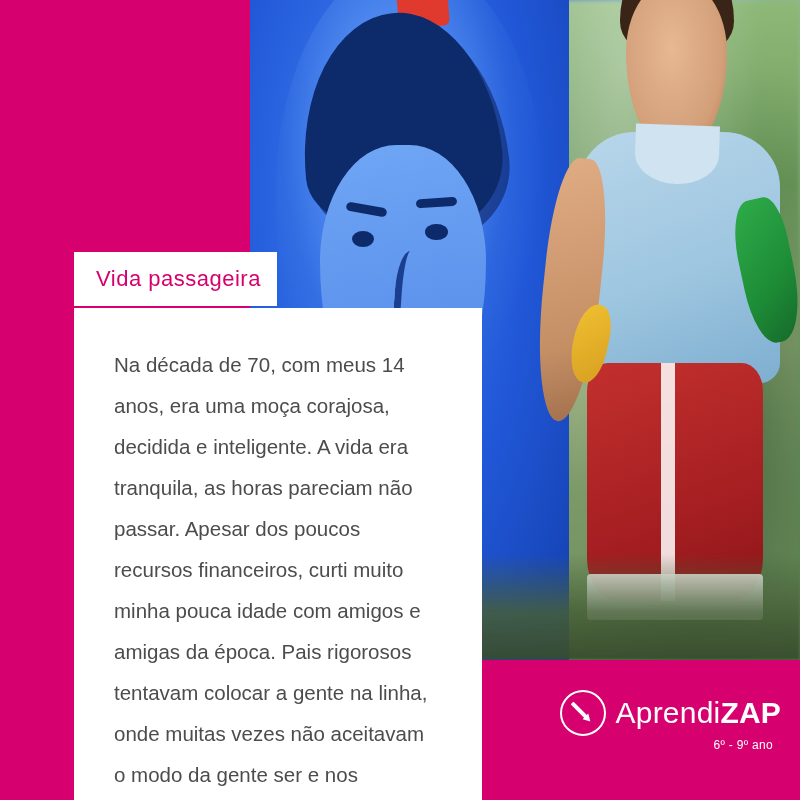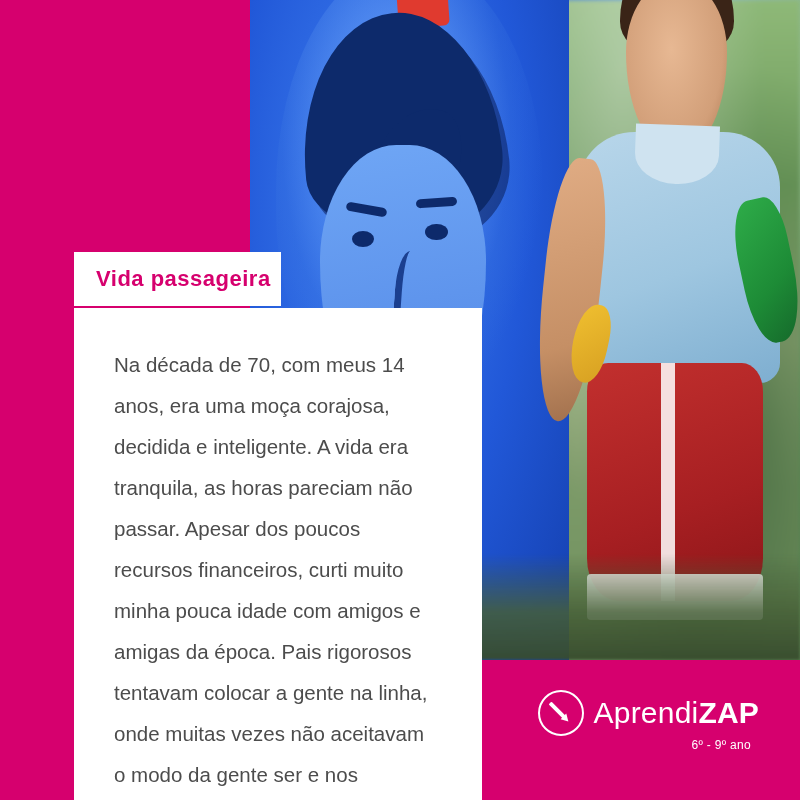--- a/index.html
+++ b/index.html
@@ -303,24 +303,24 @@
       0 -3px 0 #fff, 0 3px 0 #fff, -3px 0 0 #fff, 3px 0 0 #fff;
     font-family: "DejaVu Sans", sans-serif;
   }
 
   
   .subtitle-chip {
     position: absolute;
     left: 74px;
     top: 252px;
     background: #ffffff;
-    padding: 14px 10px 14px 22px;
+    padding: 14px 16px 14px 22px;
     color: #d6006e;
     font-size: 22px;
-    font-weight: bold;
+    font-weight: normal;
     letter-spacing: 0.5px;
     box-sizing: border-box;
     text-align: center;
   }
 
   
   .text-card {
     position: absolute;
     left: 74px;
     top: 308px;
@@ -334,21 +334,21 @@
     margin: 0;
     color: #4c4c4c;
     font-size: 20.5px;
     line-height: 41px;
     font-family: "Liberation Sans", sans-serif;
   }
 
   
   .logo {
     position: absolute;
-    right: 41px;
+    right: 19px;
     bottom: 48px;
     display: flex;
     align-items: center;
     flex-direction: column;
   }
   .logo-row {
     display: flex;
     align-items: center;
   }
   .logo-mark {

